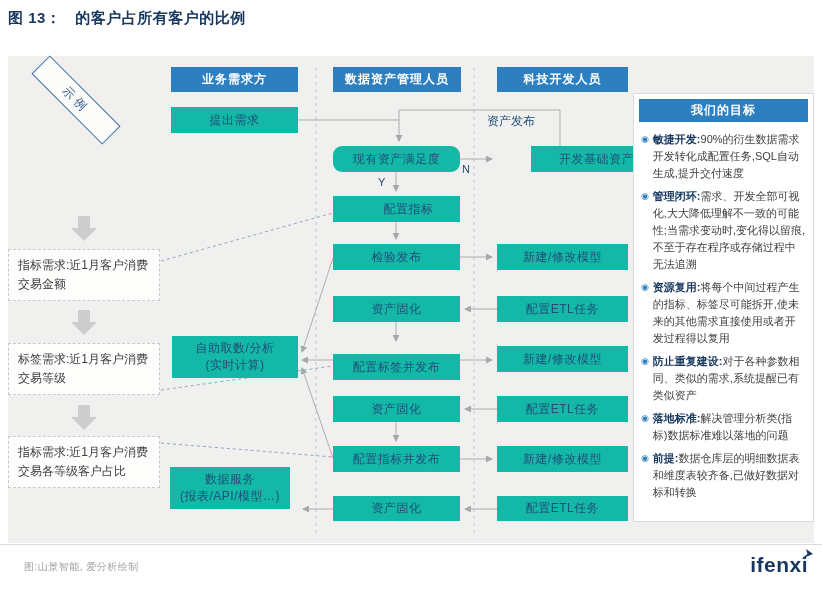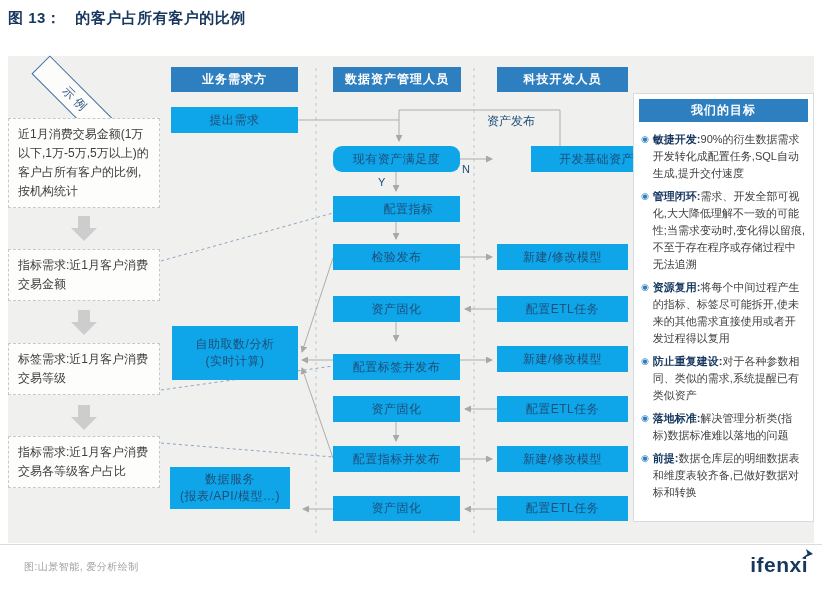--- a/index.html
+++ b/index.html
@@ -10,21 +10,21 @@
   .title { position: absolute; left: 8px; top: 9px; font-size: 15px; font-weight: bold; color: #17375e; letter-spacing: .5px; }
   .title .pfx { margin-right: 14px; }
 
   .canvas { position: absolute; left: 8px; top: 56px; width: 806px; height: 487px; background: #f0f0ee; }
 
   svg.wires { position: absolute; left: 0; top: 0; width: 822px; height: 589px; pointer-events: none; }
 
   .hdr { position: absolute; height: 25px; background: #2e7fc0; color: #ffffff; font-size: 12px; font-weight: bold;
          display: flex; align-items: center; justify-content: center; letter-spacing: 1px; }
 
-  .node { position: absolute; background: #0ea5e9; color: #1f4e79; font-size: 12px;
+  .node { position: absolute; background: #14b8a6; color: #1f4e79; font-size: 12px;
           display: flex; flex-direction: column; align-items: center; justify-content: center;
           text-align: center; line-height: 17px; letter-spacing: .5px; }
 
   .dash-box { position: absolute; left: 8px; width: 152px; background: #fdfdfc; border: 1px dashed #c9c9c9;
               color: #3d3d3d; font-size: 12px; line-height: 19px; padding: 6px 9px; }
 
   .stamp { position: absolute; left: 26px; top: 87px; width: 100px; height: 26px; background: #fcfcfb;
            border: 1px solid #3c67a2; transform: rotate(45deg); display: flex; align-items: center; justify-content: center;
            color: #2d5585; font-size: 12px; letter-spacing: 4px; }
 
@@ -98,39 +98,38 @@
       <path d="M161 390 L333 366"></path>
       <path d="M161 443 L333 457"></path>
     </g>
   </svg>
 
   <div class="hdr" style="left:171px;top:67px;width:127px;">业务需求方</div>
   <div class="hdr" style="left:333px;top:67px;width:128px;">数据资产管理人员</div>
   <div class="hdr" style="left:497px;top:67px;width:131px;">科技开发人员</div>
 
   <div class="stamp">示例</div>
-  <div class="dash-box" style="top:118px;height:90px;">近1月消费交易金额(1万以下,1万-5万,5万以上)的客户占所有客户的比例,按机构统计</div>
   <div class="garrow" style="left:71px;top:216px;">
       <div class="shaft"></div>
       <div class="head"></div>
     </div>
   <div class="dash-box" style="top:249px;height:52px;">指标需求:近1月客户消费交易金额</div>
   <div class="garrow" style="left:71px;top:310px;">
       <div class="shaft"></div>
       <div class="head"></div>
     </div>
   <div class="dash-box" style="top:343px;height:52px;">标签需求:近1月客户消费交易等级</div>
   <div class="garrow" style="left:71px;top:405px;">
       <div class="shaft"></div>
       <div class="head"></div>
     </div>
   <div class="dash-box" style="top:436px;height:52px;">指标需求:近1月客户消费交易各等级客户占比</div>
 
   <div class="node" style="left:171px;top:107px;width:127px;height:26px;">提出需求</div>
-  <div class="node" style="left:172px;top:326px;width:126px;height:54px;">
+  <div class="node" style="left:172px;top:336px;width:126px;height:42px;">
     <span>自助取数/分析</span>
     <span>(实时计算)</span>
   </div>
   <div class="node" style="left:170px;top:467px;width:120px;height:42px;">
     <span>数据服务</span>
     <span>(报表/API/模型…)</span>
   </div>
 
   <div class="node" style="left:333px;top:146px;width:127px;height:26px;border-radius:9px;">现有资产满足度</div>
   <div class="node" style="left:333px;top:196px;width:127px;height:26px;padding-left:24px;">配置指标</div>

